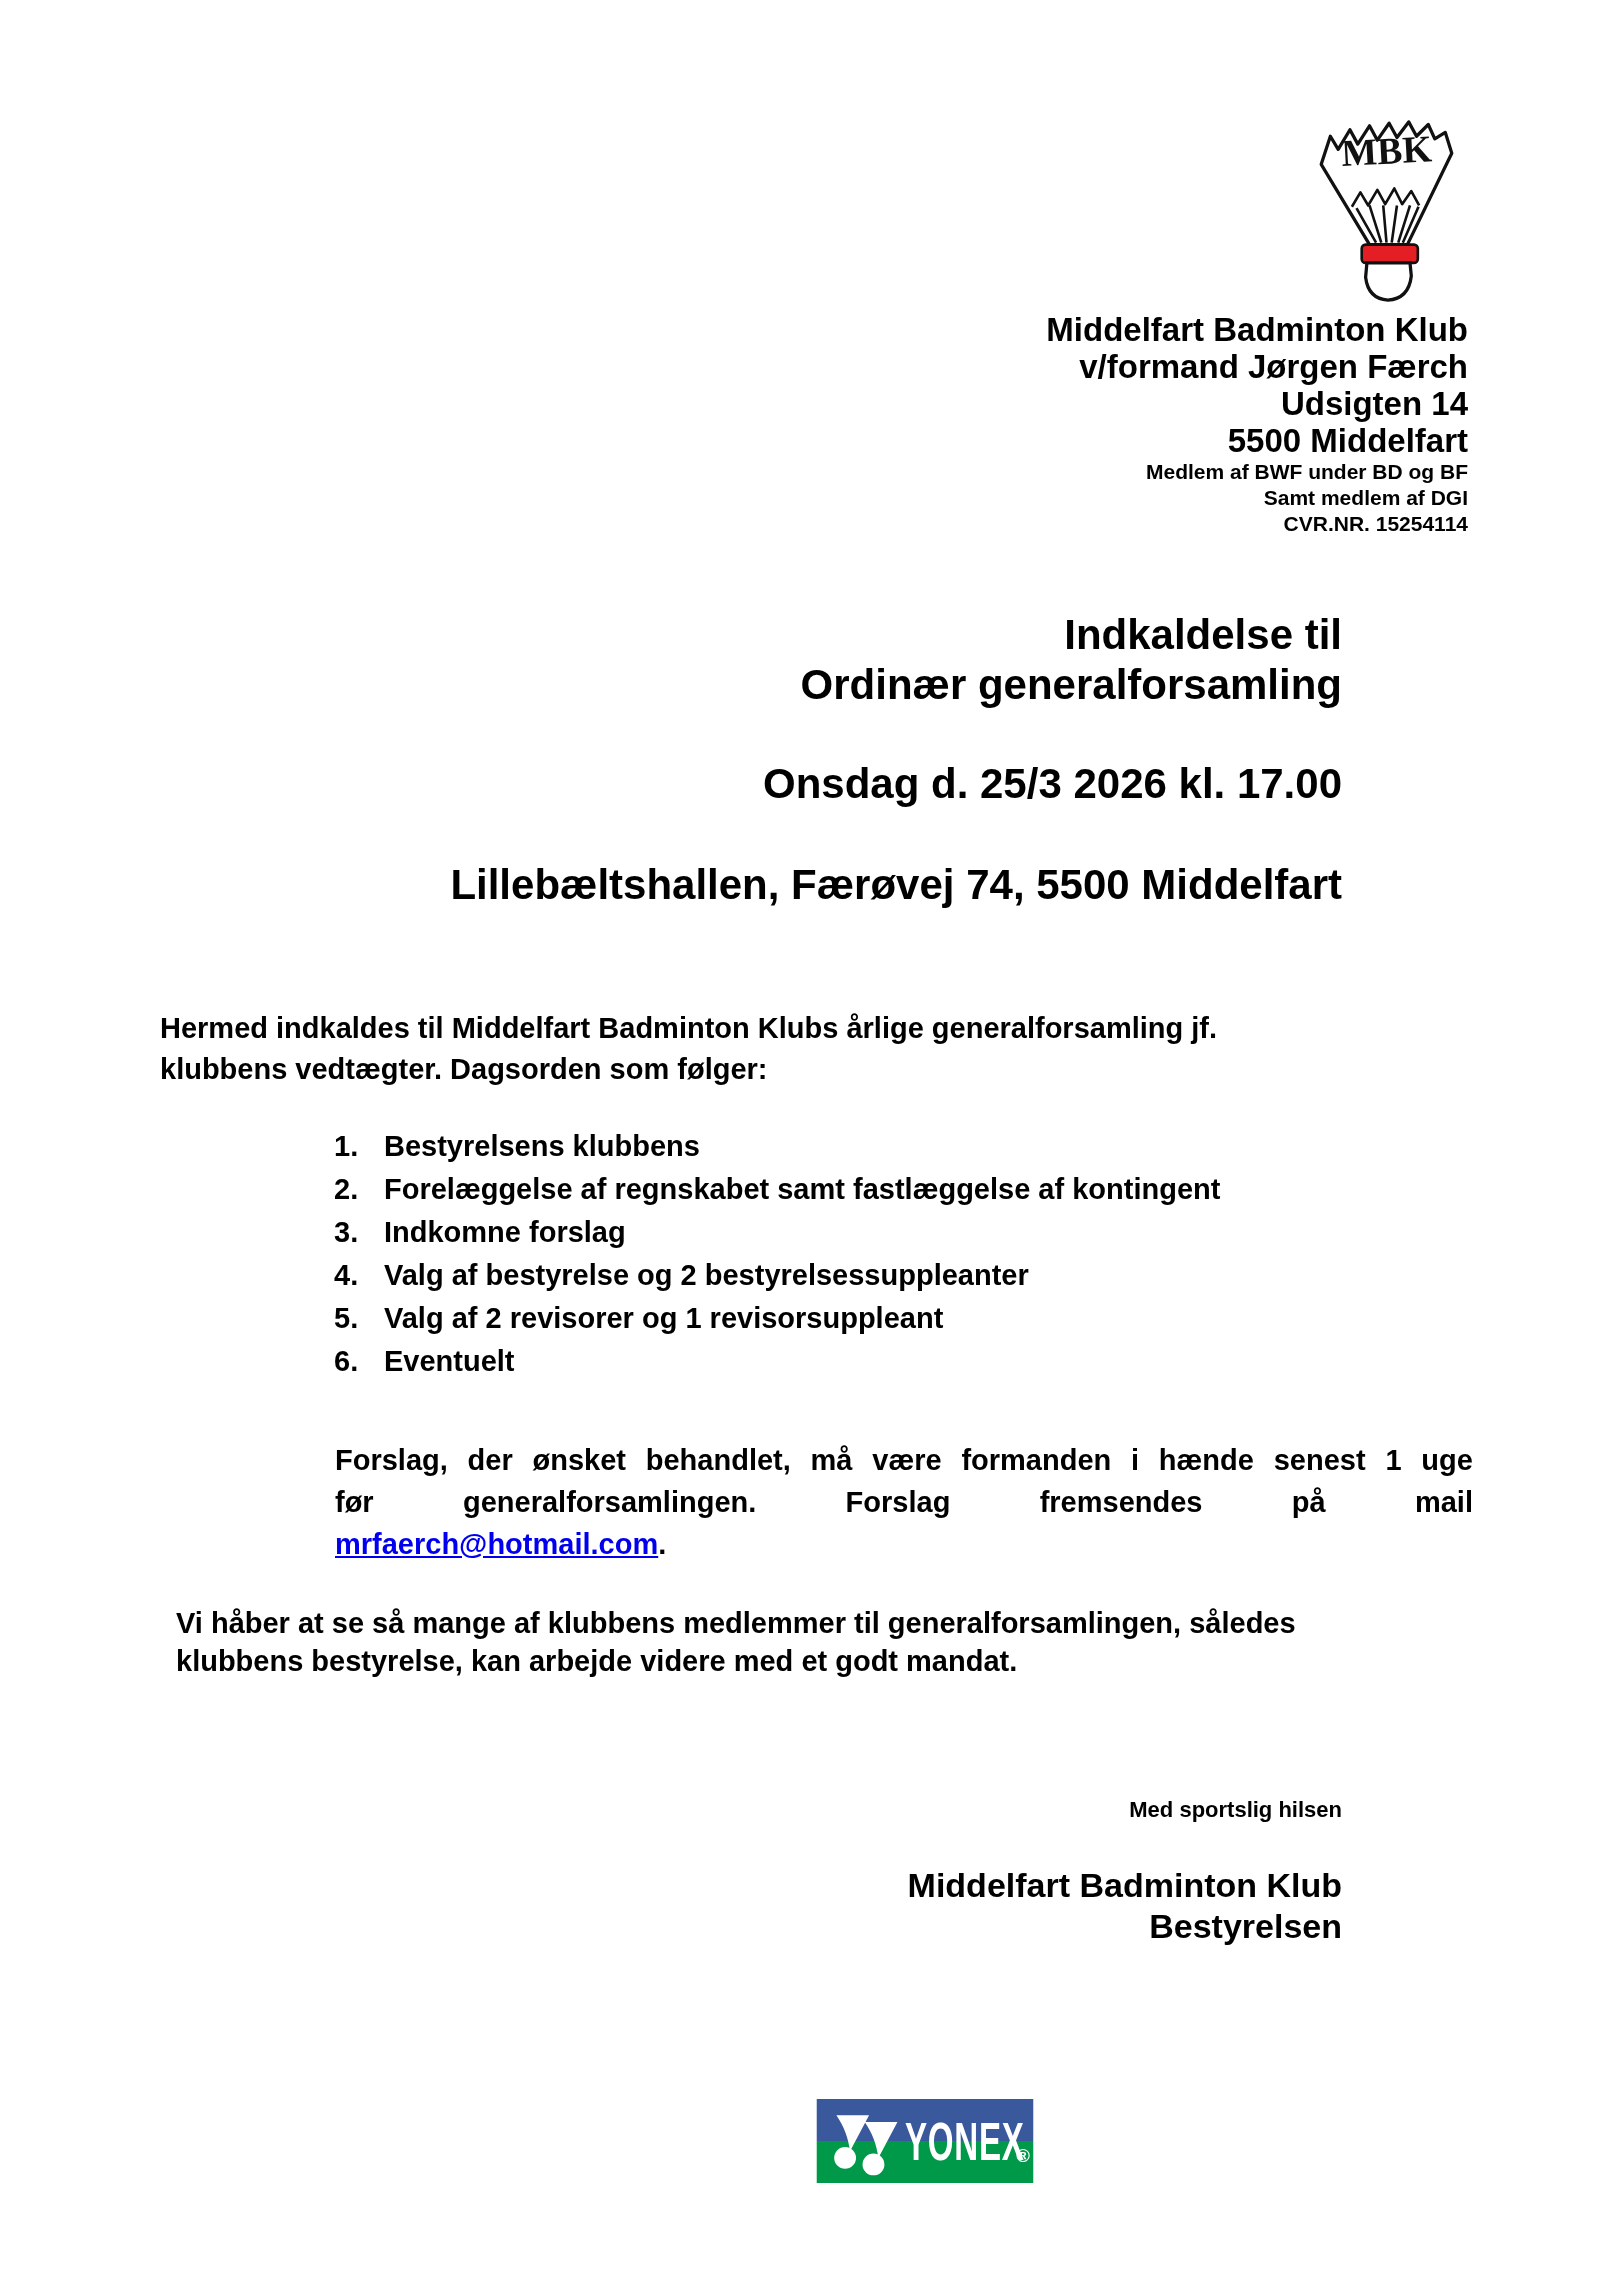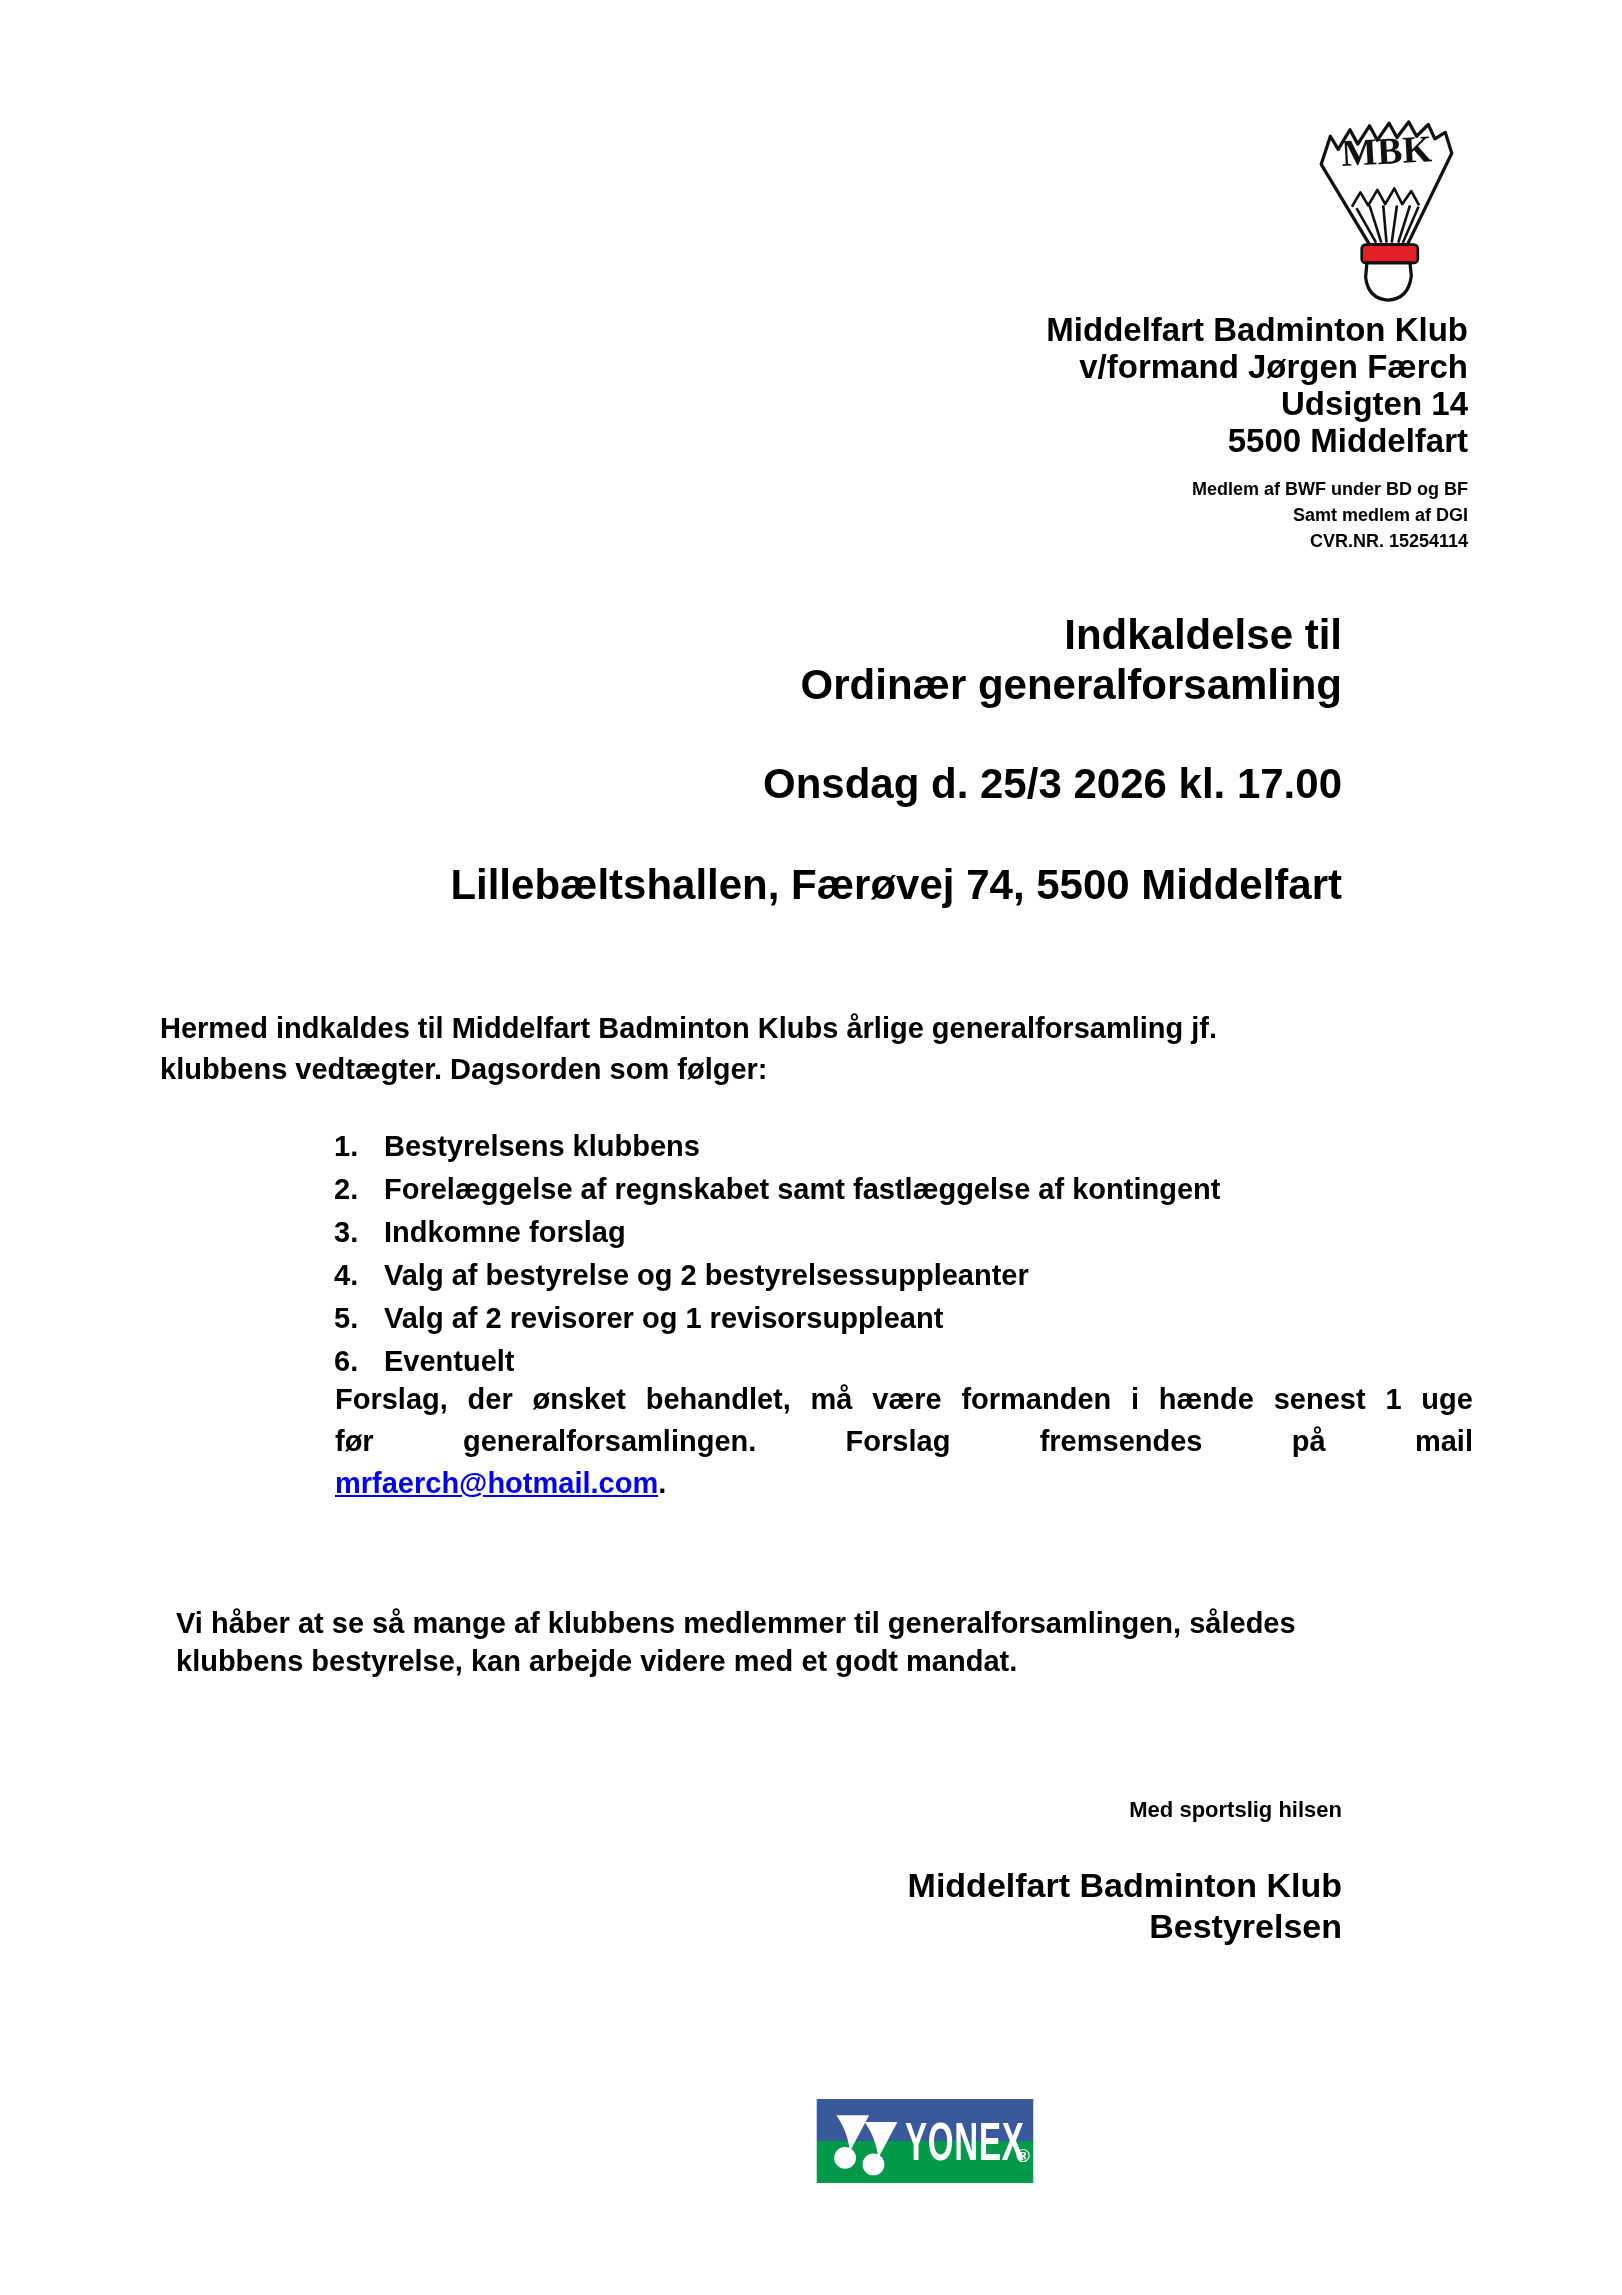--- a/index.html
+++ b/index.html
@@ -12,33 +12,33 @@
     font-weight:bold;
     color:#000;
     overflow:hidden;
   }
   .abs{position:absolute;}
   .center{left:0;width:1342px;text-align:right;}
   .right{text-align:right;}
 
   .mbk-logo{left:1316px;top:102px;width:141px;height:203px;}
   .sender-large{right:154px;top:311px;font-size:33px;line-height:37px;}
-  .sender-small{right:154px;top:476px;font-size:18px;line-height:26px;}
+  .sender-small{right:154px;top:459px;font-size:21px;line-height:26px;}
 
   .h-title{top:610px;font-size:42px;line-height:50px;}
   .h-date{top:759px;font-size:42px;line-height:50px;}
   .h-venue{top:860px;font-size:42px;line-height:50px;}
 
   .intro{left:160px;top:1008px;font-size:29px;line-height:41px;}
 
   .agenda{left:334px;top:1125px;font-size:29px;}
   .agenda-row{display:flex;height:43px;line-height:43px;}
   .agenda-no{width:50px;flex:0 0 50px;}
 
-  .proposal{left:335px;top:1378px;width:1138px;font-size:29px;line-height:42px;}
+  .proposal{left:335px;top:1439px;width:1138px;font-size:29px;line-height:42px;}
   .jline{display:flex;justify-content:space-between;}
   .email-line a{color:#0000EE;text-decoration:underline;}
 
   .hope{left:160px;top:1604px;font-size:29px;line-height:38px;margin-left:16px;}
 
   .signoff{top:1790px;font-size:22px;line-height:39px;}
   .closing-org{top:1865px;font-size:34px;line-height:41px;}
 
   .yonex-logo{left:795px;top:2099px;width:260px;height:84px;}
   svg{display:block;width:100%;height:100%;}

